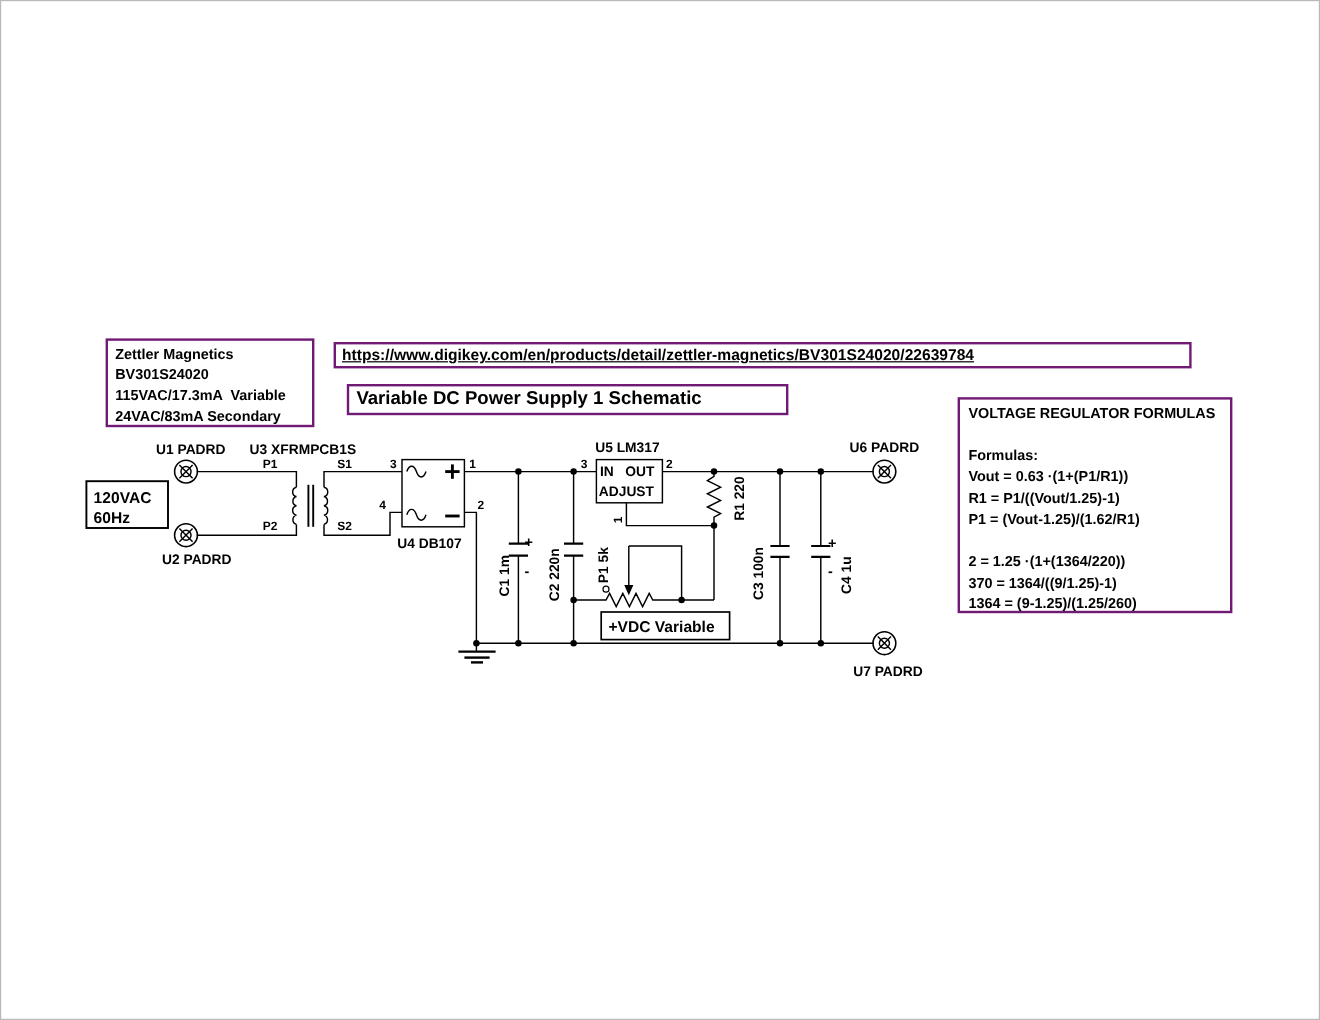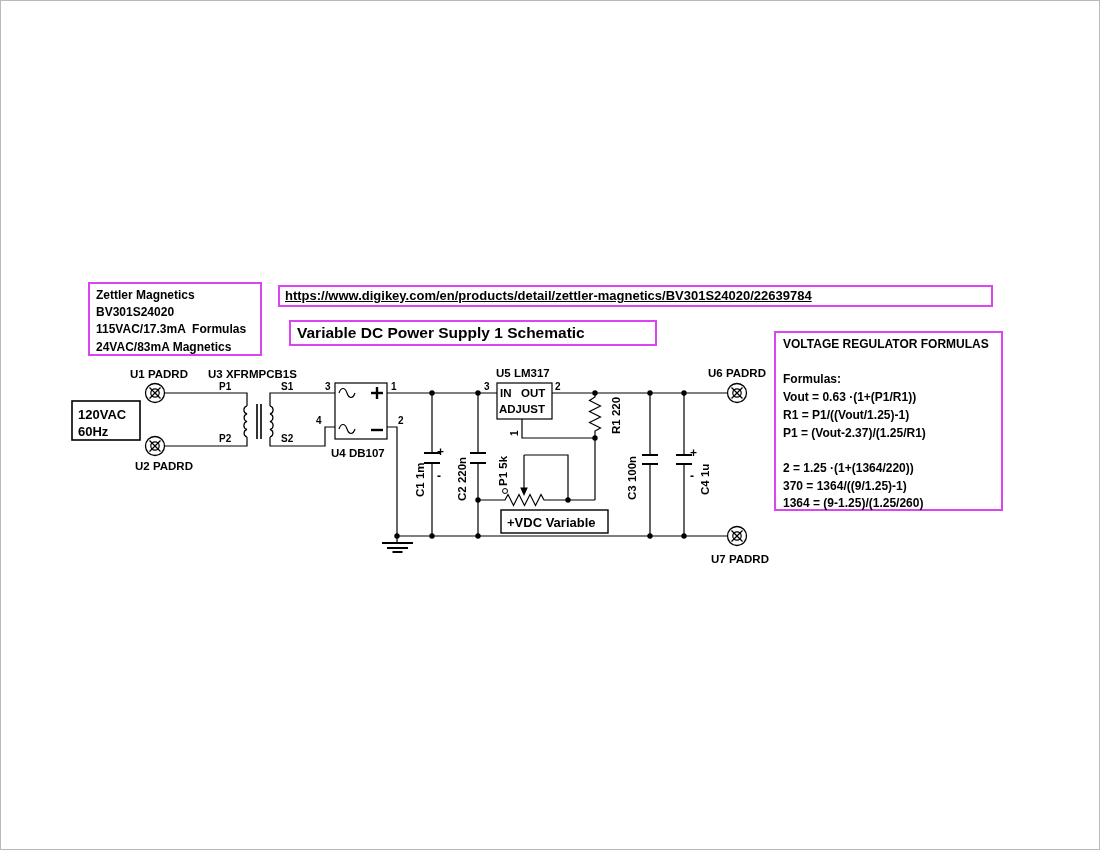--- a/index.html
+++ b/index.html
@@ -1,63 +1,63 @@
 <!DOCTYPE html>
 <html><head>
 <meta charset="utf-8">
 <style>
   html,body{margin:0;padding:0;}
   body{
     width:1100px;height:850px;position:relative;background:#fff;
     font-family:"Liberation Sans","DejaVu Sans",sans-serif;overflow:hidden;
   }
   .frame{position:absolute;inset:0;border:1px solid #b9b9b9;pointer-events:none;}
-  .box{position:absolute;border:2px solid #d946ef;box-sizing:border-box;background:#fff;color:#000;}
+  .box{position:absolute;border:2px solid #701a75;box-sizing:border-box;background:#fff;color:#000;}
   .info-box{left:88px;top:282px;width:174px;height:74px;padding:3px 6px;}
   .info-line{font-size:12px;font-weight:bold;line-height:17.2px;white-space:pre;}
   .url-box{left:278px;top:285px;width:715px;height:22px;padding:1px 5px;}
   .url-text{font-size:13px;font-weight:bold;text-decoration:underline;white-space:nowrap;}
   .title-box{left:289px;top:320px;width:368px;height:26px;padding:2px 6px;}
   .title-text{font-size:15.5px;font-weight:bold;white-space:nowrap;}
-  .formulas-box{left:774px;top:331px;width:229px;height:180px;padding:3px 7px;}
+  .formulas-box{left:798px;top:331px;width:229px;height:180px;padding:3px 7px;}
   .f-line{font-size:12px;font-weight:bold;line-height:17.7px;white-space:pre;}
   .f-blank{height:17.7px;}
   svg text{fill:#000;font-family:"Liberation Sans","DejaVu Sans",sans-serif;font-weight:bold;}
   svg .lbl{font-size:11.5px;}
   svg .pin{font-size:10px;}
   svg .mark{font-size:12px;}
   svg .big{font-size:13px;}
 </style>
 </head>
 <body>
 
 <div class="frame"></div>
 
 <div class="box info-box">
   <div class="info-line">Zettler Magnetics</div>
   <div class="info-line">BV301S24020</div>
-  <div class="info-line">115VAC/17.3mA  Formulas</div>
-  <div class="info-line">24VAC/83mA Magnetics</div>
+  <div class="info-line">115VAC/17.3mA  Variable</div>
+  <div class="info-line">24VAC/83mA Secondary</div>
 </div>
 
 <div class="box url-box">
   <div class="url-text">https://www.digikey.com/en/products/detail/zettler-magnetics/BV301S24020/22639784</div>
 </div>
 
 <div class="box title-box">
   <div class="title-text">Variable DC Power Supply 1 Schematic</div>
 </div>
 
 <div class="box formulas-box">
   <div class="f-line">VOLTAGE REGULATOR FORMULAS</div>
   <div class="f-blank"></div>
   <div class="f-line">Formulas:</div>
   <div class="f-line">Vout = 0.63 ·(1+(P1/R1))</div>
   <div class="f-line">R1 = P1/((Vout/1.25)-1)</div>
-  <div class="f-line">P1 = (Vout-2.37)/(1.25/R1)</div>
+  <div class="f-line">P1 = (Vout-1.25)/(1.62/R1)</div>
   <div class="f-blank"></div>
   <div class="f-line">2 = 1.25 ·(1+(1364/220))</div>
   <div class="f-line">370 = 1364/((9/1.25)-1)</div>
   <div class="f-line">1364 = (9-1.25)/(1.25/260)</div>
 </div>
 
 <svg width="1100" height="850" viewBox="0 0 1100 850" style="position:absolute;left:0;top:0;" stroke="#000" stroke-width="1.2" fill="none">
 
   <g>
     <rect x="72" y="401" width="68" height="39" stroke-width="1.6"></rect>

